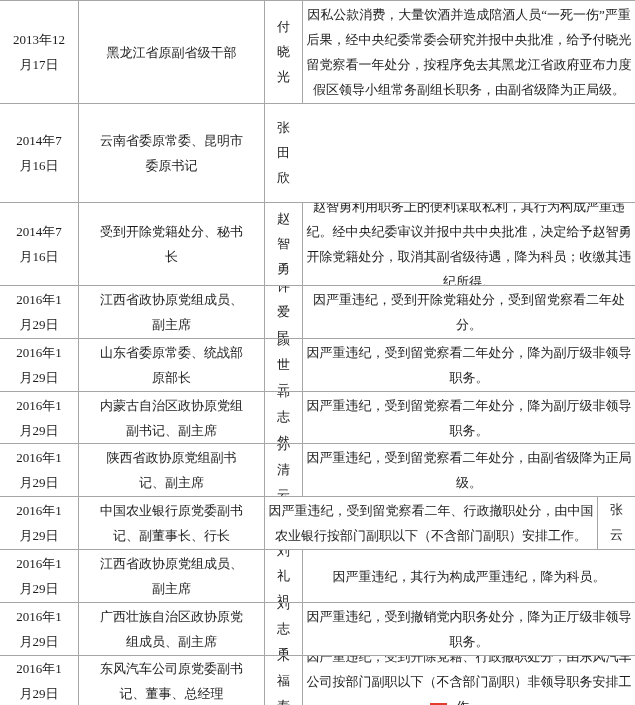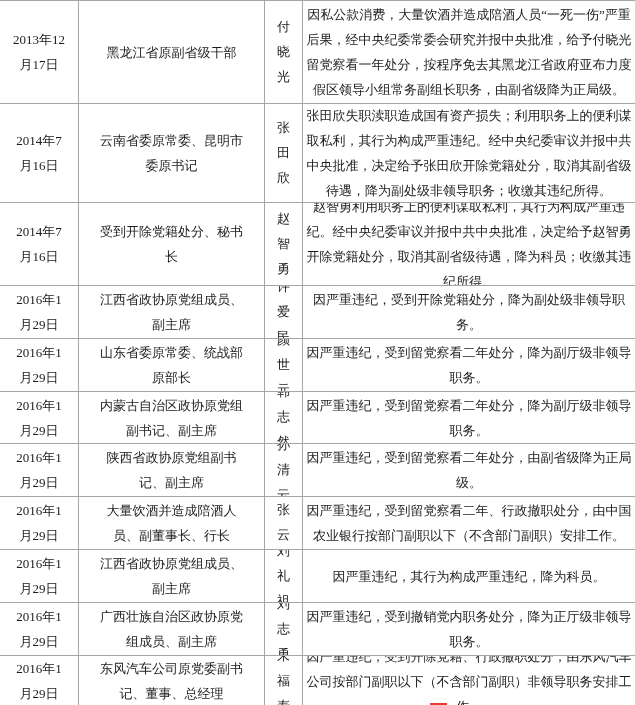--- a/index.html
+++ b/index.html
@@ -77,23 +77,20 @@
       <div class="trow" style="height: 99px;">
         <div class="cell c-date">
           <span>2014年7月16日</span>
         </div>
         <div class="cell c-pos">
           <span>云南省委原常委、昆明市委原书记</span>
         </div>
         <div class="cell c-name">
           <span>张田欣</span>
         </div>
-        <div class="cell c-detail">
-          <span>张田欣失职渎职造成国有资产损失；利用职务上的便利谋取私利，其行为构成严重违纪。经中央纪委审议并报中共中央批准，决定给予张田欣开除党籍处分，取消其副省级待遇，降为副处级非领导职务；收缴其违纪所得。</span>
-        </div>
       </div>
       <div class="trow" style="height: 83px;">
         <div class="cell c-date">
           <span>2014年7月16日</span>
         </div>
         <div class="cell c-pos">
           <span>受到开除党籍处分、秘书长</span>
         </div>
         <div class="cell c-name">
           <span>赵智勇</span>
@@ -106,21 +103,21 @@
         <div class="cell c-date">
           <span>2016年1月29日</span>
         </div>
         <div class="cell c-pos">
           <span>江西省政协原党组成员、副主席</span>
         </div>
         <div class="cell c-name">
           <span>许爱民</span>
         </div>
         <div class="cell c-detail">
-          <span>因严重违纪，受到开除党籍处分，降为副处级非领导职务。</span>
+          <span>因严重违纪，受到开除党籍处分，受到留党察看二年处分。</span>
         </div>
       </div>
       <div class="trow" style="height: 53px;">
         <div class="cell c-date">
           <span>2016年1月29日</span>
         </div>
         <div class="cell c-pos">
           <span>山东省委原常委、统战部原部长</span>
         </div>
         <div class="cell c-name">
@@ -156,27 +153,27 @@
         </div>
         <div class="cell c-detail">
           <span>因严重违纪，受到留党察看二年处分，由副省级降为正局级。</span>
         </div>
       </div>
       <div class="trow" style="height: 53px;">
         <div class="cell c-date">
           <span>2016年1月29日</span>
         </div>
         <div class="cell c-pos">
-          <span>大量饮酒并造成陪酒人员、副董事长、行长</span>
+          <span>中国农业银行原党委副书记、副董事长、行长</span>
+        </div>
+        <div class="cell c-detail">
+          <span>因严重违纪，受到留党察看二年、行政撤职处分，由中国农业银行按部门副职以下（不含部门副职）安排工作。</span>
         </div>
         <div class="cell c-name">
           <span>张云</span>
-        </div>
-        <div class="cell c-detail">
-          <span>因严重违纪，受到留党察看二年、行政撤职处分，由中国农业银行按部门副职以下（不含部门副职）安排工作。</span>
         </div>
       </div>
       <div class="trow" style="height: 53px;">
         <div class="cell c-date">
           <span>2016年1月29日</span>
         </div>
         <div class="cell c-pos">
           <span>江西省政协原党组成员、副主席</span>
         </div>
         <div class="cell c-name">

